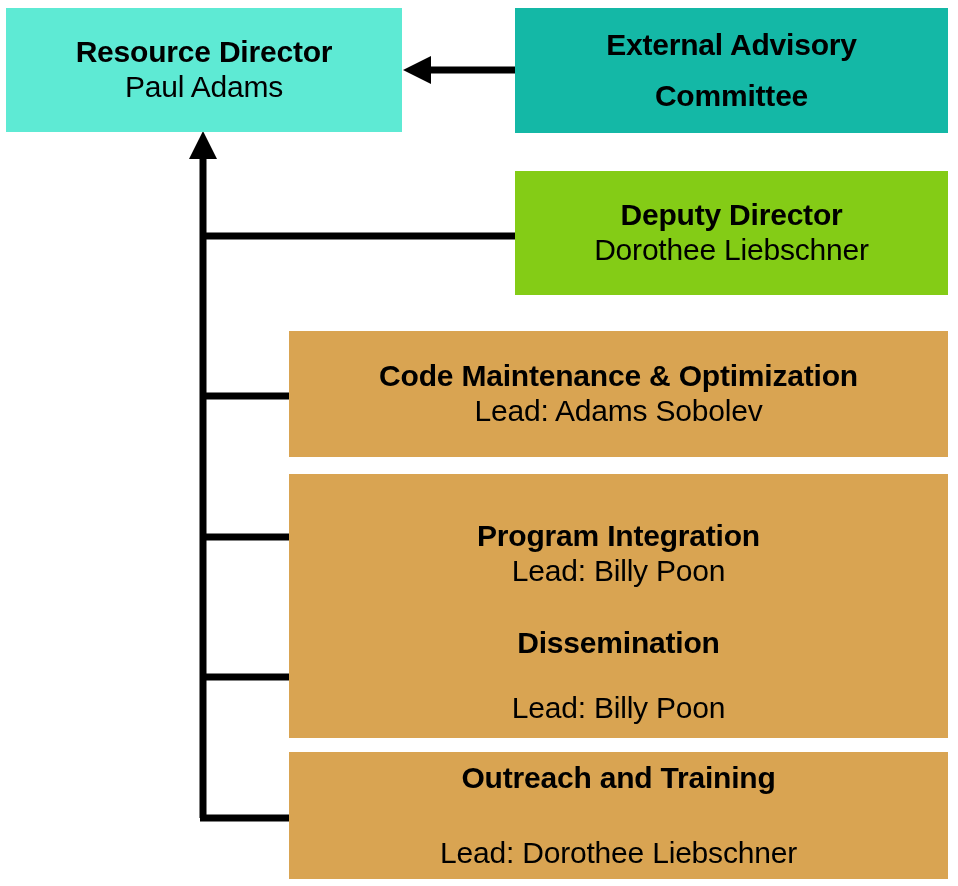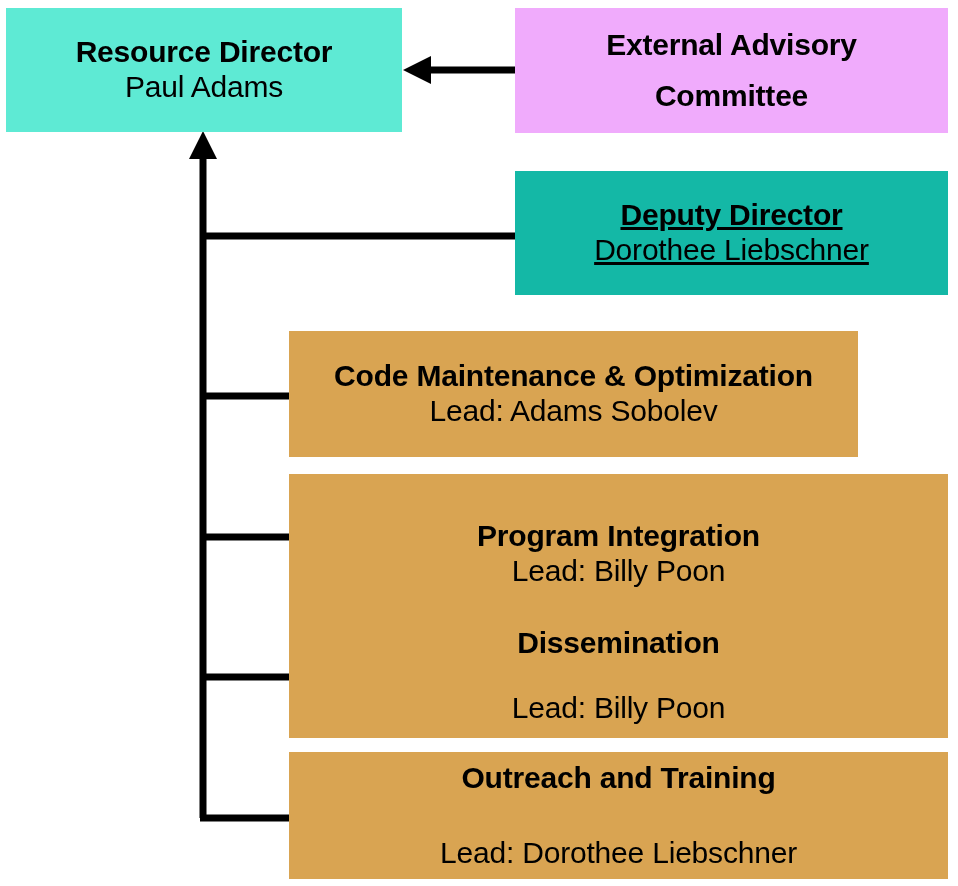--- a/index.html
+++ b/index.html
@@ -46,21 +46,21 @@
   #box-resource-director {
     left: 6px;  top: 8px;  width: 396px;  height: 124px;
   }
   #box-external-advisory {
     left: 515px; top: 8px;  width: 433px;  height: 125px;
   }
   #box-deputy-director {
     left: 515px; top: 171px; width: 433px; height: 124px;
   }
   #box-code-maintenance {
-    left: 289px; top: 331px; width: 569px; height: 126px;
+    left: 289px; top: 331px; width: 659px; height: 126px;
   }
   #box-program-integration {
     left: 289px; top: 474px; width: 659px; height: 160px;
   }
   #box-dissemination {
     left: 289px; top: 614px; width: 659px; height: 124px;
   }
   #box-outreach-training {
     left: 289px; top: 752px; width: 659px; height: 127px;
   }
@@ -99,26 +99,26 @@
     <line x1="200" y1="677" x2="291" y2="677" stroke="#000000" stroke-width="7"></line>
 
     <line x1="200" y1="818" x2="291" y2="818" stroke="#000000" stroke-width="7"></line>
   </svg>
 
   <div class="node-box" id="box-resource-director" style="background:#5eead4;">
     <span class="title-line">Resource Director</span>
     <span class="sub-line">Paul Adams</span>
   </div>
 
-  <div class="node-box" id="box-external-advisory" style="background:#f0abfc;gap:16px;">
+  <div class="node-box" id="box-external-advisory" style="background:#14b8a6;gap:16px;">
     <span class="title-line">External Advisory</span>
     <span class="title-line">Committee</span>
   </div>
 
-  <div class="node-box" id="box-deputy-director" style="background:#14b8a6;text-decoration:underline;">
+  <div class="node-box" id="box-deputy-director" style="background:#84cc16;">
     <span class="title-line">Deputy Director</span>
     <span class="sub-line">Dorothee Liebschner</span>
   </div>
 
   <div class="node-box" id="box-code-maintenance" style="background:#D9A452;">
     <span class="title-line">Code Maintenance &amp; Optimization</span>
     <span class="sub-line">Lead: Adams Sobolev</span>
   </div>
 
   <div class="node-box" id="box-program-integration" style="background:#D9A452;">

